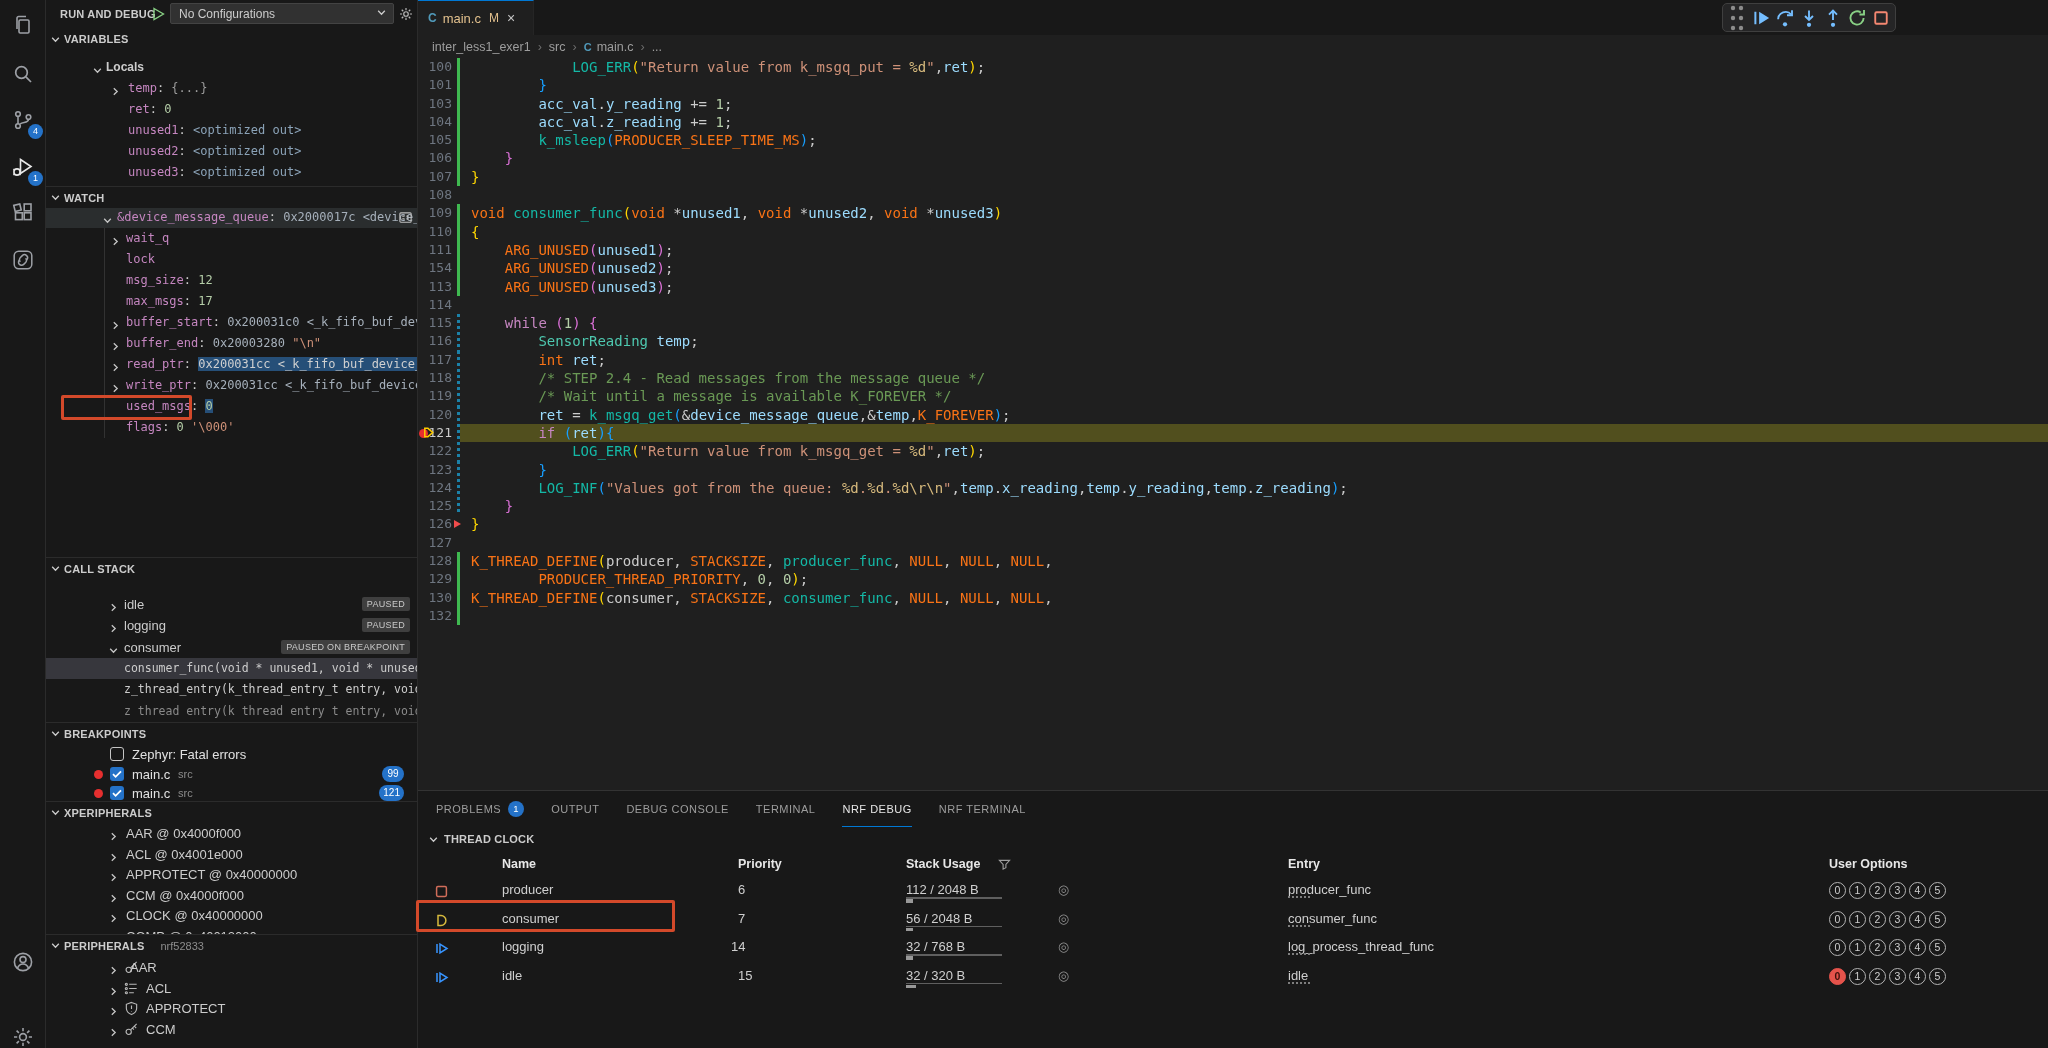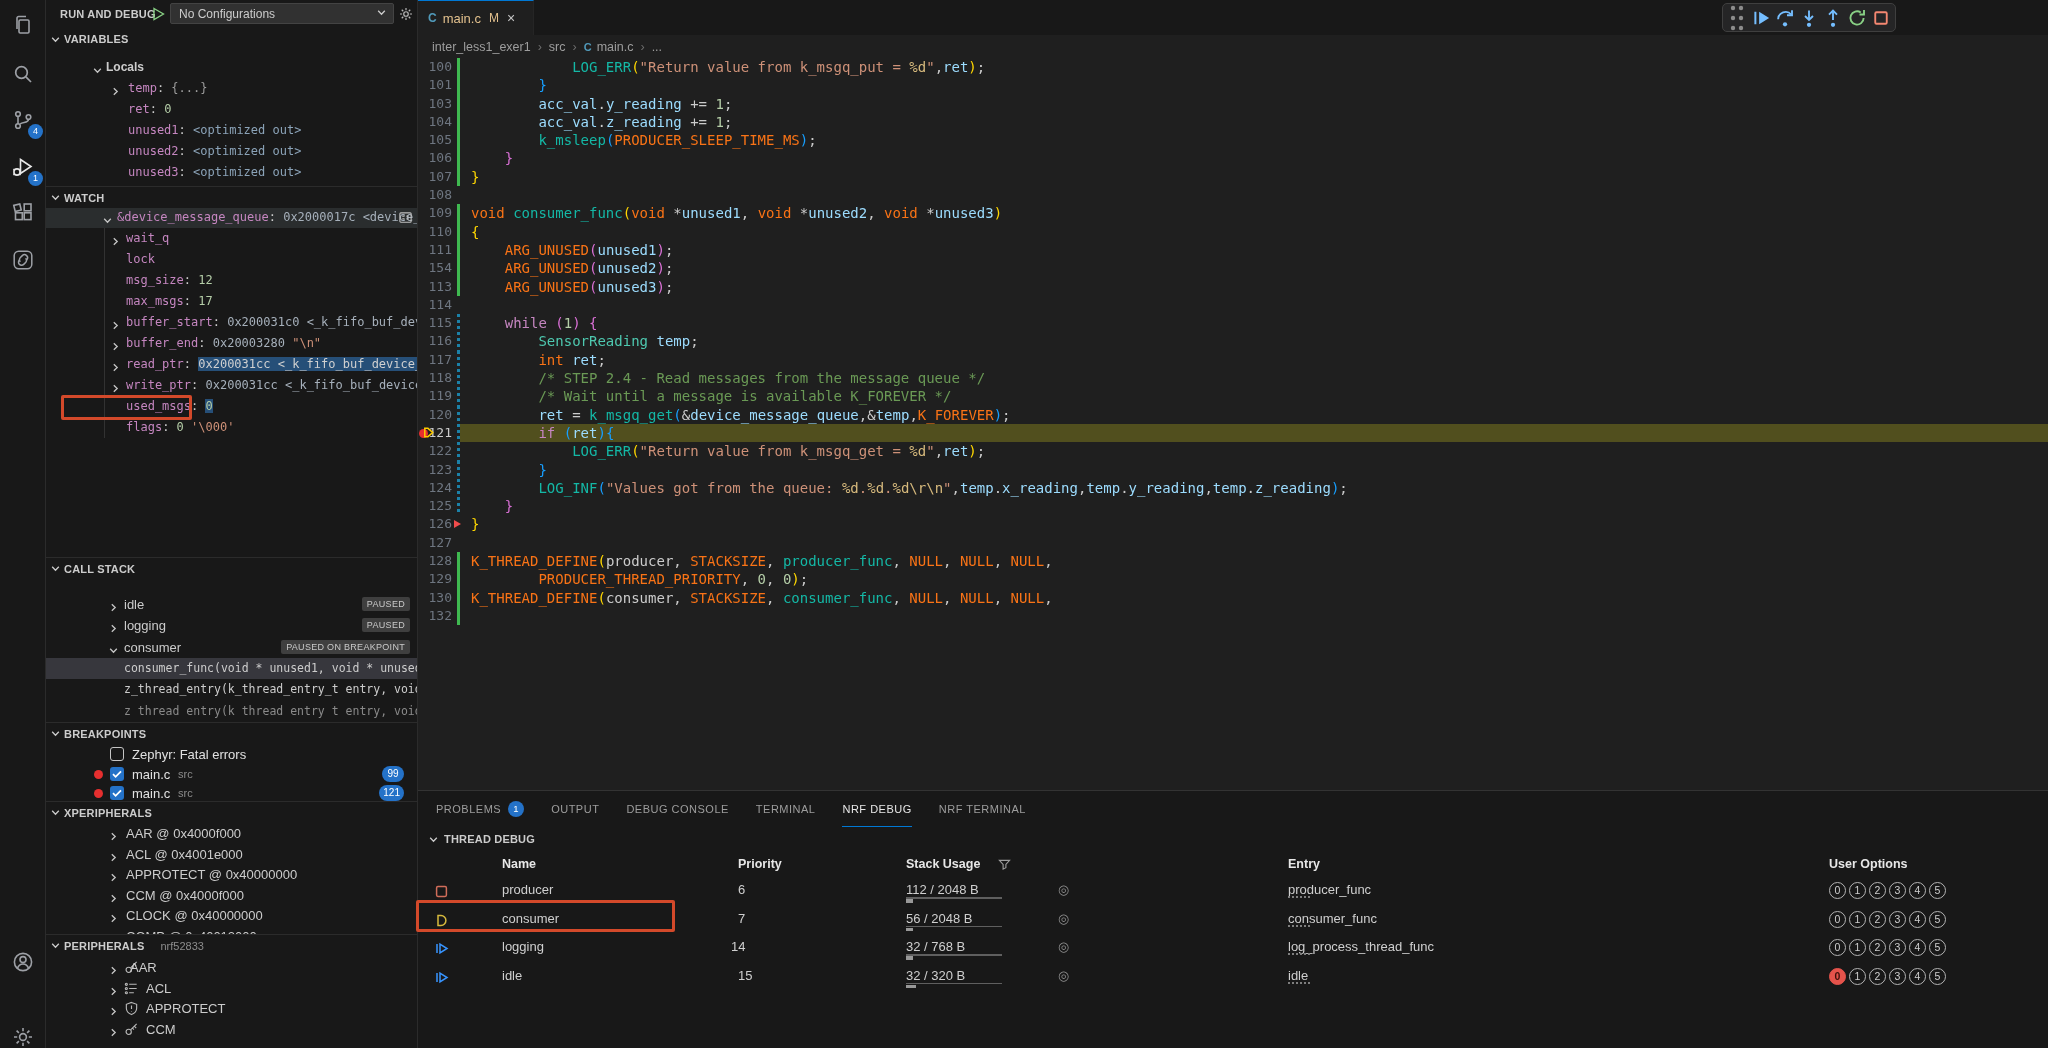--- a/index.html
+++ b/index.html
@@ -691,21 +691,21 @@
         <div class="ptab">
           <span>NRF TERMINAL</span>
         </div>
       </div>
     <div id="tv-head">
       <span class="chev" id="tv-chev">
           <svg viewBox="0 0 11 11" width="11" height="11" fill="none" stroke="currentColor" stroke-width="1.3">
             <polyline points="2.2,3.8 5.5,7.2 8.8,3.8"></polyline>
           </svg>
         </span>
-      <span id="tv-title">THREAD DEBUG</span>
+      <span id="tv-title">THREAD CLOCK</span>
     </div>
     <div id="tv-table">
         <div class="tv-col" style="left: 84px;">Name</div>
         <div class="tv-col" style="left: 320px;">Priority</div>
         <div class="tv-col" style="left: 488px;">Stack Usage</div>
         <span class="filter-ic" style="left: 580px;"><svg viewBox="0 0 14 14" fill="none" stroke="currentColor" stroke-width="1.2">
             <path d="M1.5 2.5h11L8.5 7v3.5L5.5 12V7z"></path>
           </svg></span>
         <div class="tv-col" style="left: 870px;">Entry</div>
         <div class="tv-col" style="left: 1411px;">User Options</div>

